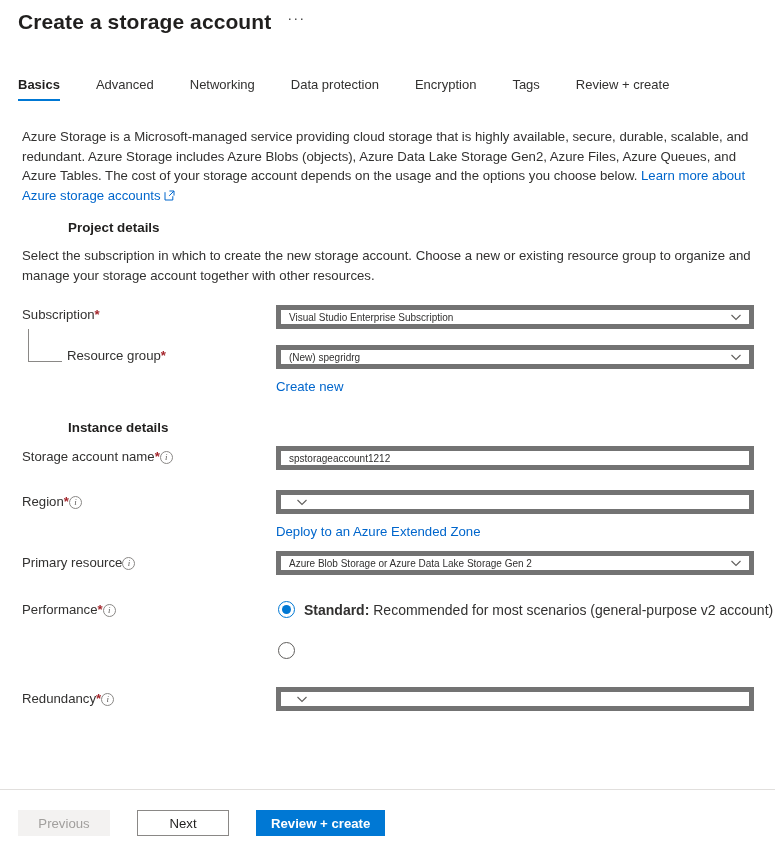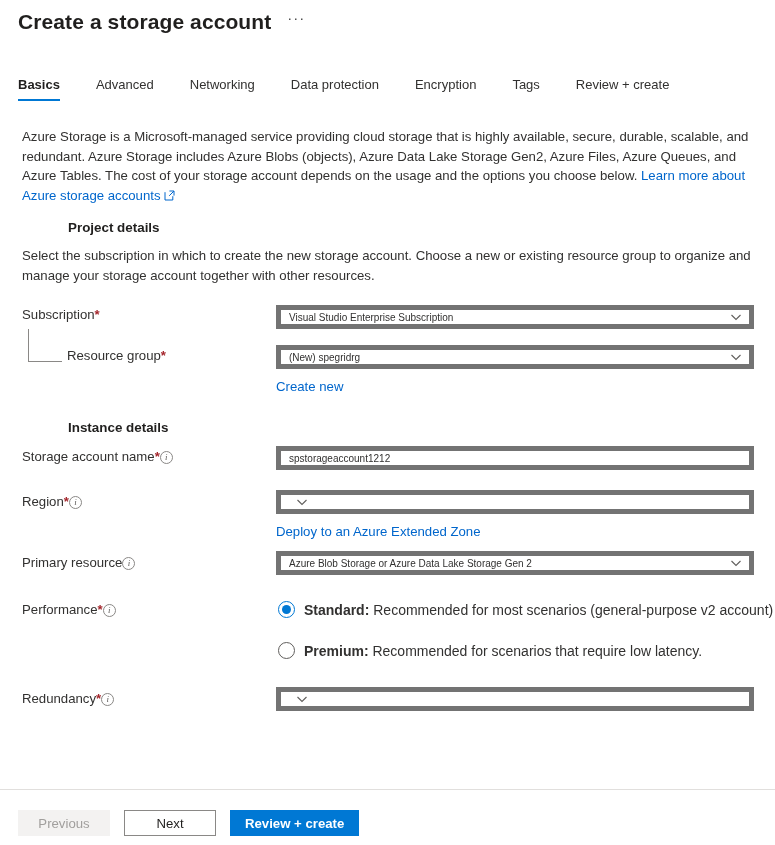--- a/index.html
+++ b/index.html
@@ -123,21 +123,21 @@
   .radio-txt { font-size: 14px; color: #323130; white-space: nowrap; }
   .radio-txt b { font-weight: 700; }
 
   
   .divider {
     position: absolute; left: 0; top: 789px; width: 775px; height: 1px;
     background: #e1dfdd;
   }
   .footer {
     position: absolute; left: 18px; top: 810px;
-    display: flex; align-items: center; gap: 14px;
+    display: flex; align-items: center; gap: 27px;
   }
   .btn {
     height: 26px; min-width: 92px; padding: 0 14px;
     font-size: 13.2px; font-family: "Liberation Sans", sans-serif;
     display: flex; align-items: center; justify-content: center;
     cursor: pointer; border: 1px solid transparent; background: #fff;
   }
   .btn.disabled {
     background: #f3f2f1; color: #a19f9d; border-color: #f3f2f1;
     cursor: default;
@@ -258,21 +258,20 @@
       <span>Performance</span>
       <span class="req">*</span>
       <span class="info-ico">i</span>
     </div>
     <div class="radio-row" style="top:0px">
       <span class="radio on"></span>
       <span class="radio-txt"><b>Standard:</b><span> Recommended for most scenarios (general-purpose v2 account)</span></span>
     </div>
     <div class="radio-row" style="top:41px">
       <span class="radio"></span>
-      <span class="radio-txt"><b>Premium:</b><span> Recommended for scenarios that require low latency.</span></span>
     </div>
   </div>
 
   <div class="row" style="top:687px">
     <div class="lbl" style="top:4px">
       <span>Redundancy</span>
       <span class="req">*</span>
       <span class="info-ico">i</span>
     </div>
     <div class="field sel" style="top:0px">

